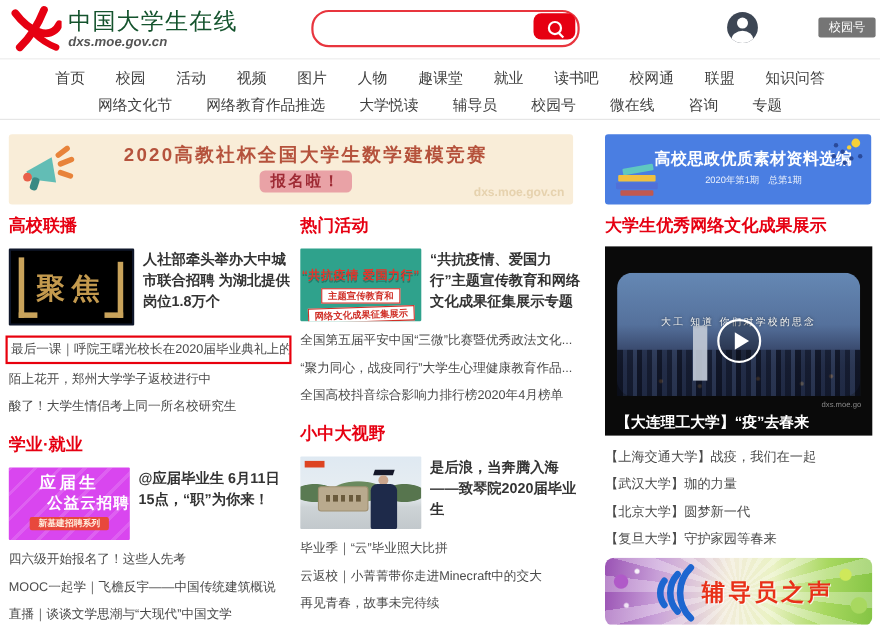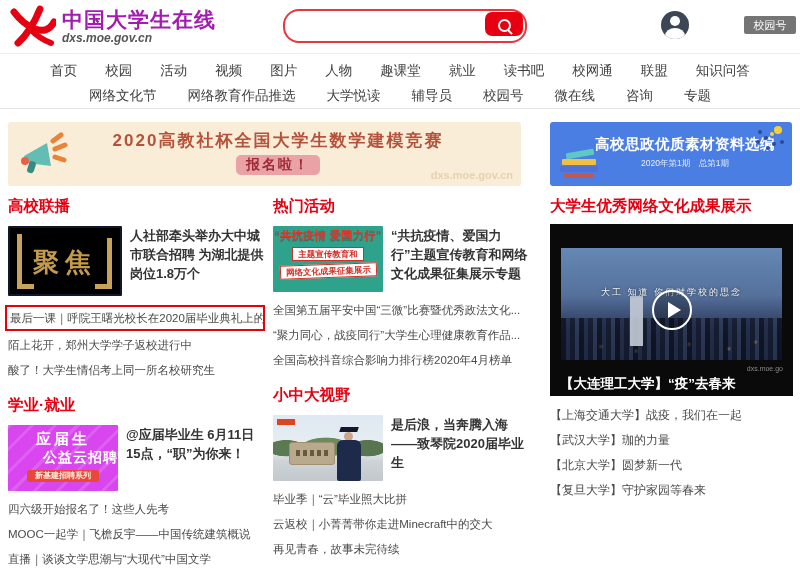--- a/index.html
+++ b/index.html
@@ -3,21 +3,21 @@
 <meta charset="utf-8">
 <style>
   html,body { margin:0; padding:0; background:#fff; }
   .page { position:relative; width:800px; height:568px; overflow:hidden; background:#fff;
           font-family:"Liberation Sans","DejaVu Sans",sans-serif; }
 
   
   .header { position:absolute; left:0; top:0; width:800px; height:53px; border-bottom:1px solid #ececec; }
   .logo { position:absolute; left:10px; top:5px; display:flex; align-items:center; cursor:pointer; }
   .logo-mark { margin-right:6px; }
-  .logo-title { color:#a21caf; font-size:21px; font-weight:700; letter-spacing:1px; line-height:24px; }
+  .logo-title { color:#14532d; font-size:21px; font-weight:400; letter-spacing:1px; line-height:24px; }
   .logo-sub { color:#555; font-size:12px; font-weight:bold; font-style:italic; margin-top:-1px; }
   .search { position:absolute; left:283px; top:9px; width:240px; height:30px; border:2px solid #e8353e; border-radius:16px; background:#fff; }
   .search-input { position:absolute; left:10px; top:2px; width:180px; height:22px; border:none; outline:none; font-size:13px; background:transparent; }
   .search-btn { position:absolute; right:2px; top:1px; width:38px; height:24px; background:#e60012; border:none; border-radius:7px; cursor:pointer; padding:0; }
   .mag { display:block; width:9px; height:9px; border:2px solid #fff; border-radius:50%; position:relative; margin:3px auto 0; }
   .mag::after { content:""; position:absolute; width:2px; height:6px; background:#fff; left:9px; top:8px; transform:rotate(-45deg); }
   .avatar { position:absolute; left:661px; top:11px; width:28px; height:28px; border-radius:50%; background:#3d4654; overflow:hidden; cursor:pointer; }
   .avatar::before { content:""; position:absolute; left:9px; top:5px; width:10px; height:10px; border-radius:50%; background:#fff; }
   .avatar::after  { content:""; position:absolute; left:4px; top:17px; width:20px; height:16px; border-radius:50% 50% 0 0; background:#fff; }
   .campus-btn { position:absolute; left:744px; top:16px; width:52px; height:18px; background:#757575; color:#fff; font-size:11px; line-height:18px; border:none; border-radius:2px; padding:0; cursor:pointer; }
@@ -64,21 +64,21 @@
   .news-item.hl { border:2px solid #e8000d; padding:2px 3px; margin-left:-3px; margin-bottom:5px; }
 
   
   .thumb-jujiao { background:#000000; border:2px solid #0f172a; }
   .thumb-jujiao::before { content:""; position:absolute; left:7px; top:6px; width:12px; height:50px; border-left:5px solid #c9a35b; border-bottom:5px solid #c9a35b; }
   .thumb-jujiao::after  { content:""; position:absolute; right:8px; top:10px; width:12px; height:46px; border-right:5px solid #c9a35b; border-bottom:5px solid #c9a35b; }
   .jj-text { position:absolute; left:0; right:0; top:17px; text-align:center; color:#c49a4e; font-size:26px; font-weight:900; letter-spacing:6px; }
 
   
   .thumb-kangyi { background:#2fa28c; }
-  .ky-line1 { margin-top:2px; text-align:center; color:#e8332a; font-size:11px; font-weight:900; letter-spacing:0.5px; text-shadow:0 1px 0 rgba(0,0,0,0.25); }
+  .ky-line1 { margin-top:17px; text-align:center; color:#e8332a; font-size:11px; font-weight:900; letter-spacing:0.5px; text-shadow:0 1px 0 rgba(0,0,0,0.25); }
   .kbox { width:fit-content; margin:4px auto 0; background:#fff; border:1px solid #d03028; color:#d03028; font-size:8.5px; font-weight:bold; line-height:12px; padding:0 5px; }
   .kbox.tilt { transform:rotate(-2deg); margin-top:3px; }
 
   
   .thumb-zhaopin { background:#d946ef; }
   .thumb-zhaopin::before { content:""; position:absolute; inset:0; background:repeating-linear-gradient(135deg, rgba(255,255,255,0.14) 0 3px, transparent 3px 16px); }
   .zp-line1 { margin-top:5px; text-align:center; color:#fff; font-size:15px; font-weight:900; letter-spacing:3px; position:relative; }
   .zp-line2 { text-align:center; color:#fff; font-size:14px; font-weight:900; letter-spacing:1px; position:relative;padding-left:35px; }
   .zp-ribbon { position:relative; width:fit-content; margin:3px auto 0; background:#e8483c; color:#ffeedd; font-size:8px; font-weight:bold; line-height:12px; padding:0 8px; border-radius:2px; }
 
@@ -98,21 +98,21 @@
 
   
   .video { width:243px; height:172px; background:#0a0a0a; position:relative; margin-top:8px; cursor:pointer; }
   .video-photo { position:absolute; left:11px; right:11px; top:24px; height:112px;
     background:
       radial-gradient(circle at 18% 88%, rgba(255,176,84,0.95) 0 1px, transparent 2.5px),
       radial-gradient(circle at 34% 92%, rgba(255,196,110,0.9) 0 1px, transparent 2.5px),
       radial-gradient(circle at 58% 86%, rgba(255,176,84,0.9) 0 1px, transparent 2.5px),
       radial-gradient(circle at 76% 90%, rgba(255,206,120,0.9) 0 1px, transparent 2.5px),
       radial-gradient(circle at 88% 84%, rgba(255,176,84,0.9) 0 1px, transparent 2.5px),
-      linear-gradient(180deg,#6588b4 0%,#55719c 42%,#3d4f74 60%,#2a3552 76%,#1d2640 100%); }
+      linear-gradient(180deg,#6588b4 0%,#55719c 42%,#3d4f74 60%,#2a3552 76%,#1d2640 100%); border-radius: 14px; }
   .video-photo::after { content:""; position:absolute; left:0; right:0; bottom:0; height:42px; opacity:0.85;
     background:repeating-linear-gradient(90deg, rgba(10,14,28,0.95) 0 5px, rgba(32,42,68,0.85) 5px 9px, rgba(16,22,40,0.95) 9px 14px, rgba(44,56,84,0.8) 14px 18px); }
   .g-tower { position:absolute; left:31%; bottom:14px; width:13px; height:50px; background:#c4ccd8; opacity:0.9; z-index:2; }
   .photo-text { position:absolute; left:0; right:0; top:34%; text-align:center; color:#f0f0ee; font-size:9px; letter-spacing:2px; z-index:3; text-shadow:0 0 3px rgba(0,0,0,0.6); }
   .play { position:absolute; left:50%; top:50%; transform:translate(-50%,-50%); width:36px; height:36px; border:2px solid #fff; border-radius:50%; background:rgba(0,0,0,0.25); z-index:4; }
   .play::after { content:""; position:absolute; left:14px; top:10px; border-left:13px solid #fff; border-top:8px solid transparent; border-bottom:8px solid transparent; }
   .vid-wm { position:absolute; right:10px; bottom:24px; color:#8a8a8a; font-size:7px; }
   .vid-caption { position:absolute; left:10px; bottom:3px; color:#fff; font-size:13.5px; font-weight:bold; white-space:nowrap; overflow:hidden; right:4px; }
   .col3 .news-list { margin-top:11px; }
   .col3 .news-item { line-height:17px; margin-bottom:8px; font-size:12px; }
@@ -298,16 +298,24 @@
         <div class="play"></div>
         <div class="vid-wm">dxs.moe.go</div>
         <div class="vid-caption">【大连理工大学】“疫”去春来</div>
       </div>
       <div class="news-list">
           <div class="news-item">【上海交通大学】战疫，我们在一起</div>
           <div class="news-item">【武汉大学】珈的力量</div>
           <div class="news-item">【北京大学】圆梦新一代</div>
           <div class="news-item">【复旦大学】守护家园等春来</div>
         </div>
+      <div class="fdy-banner">
+        <svg class="fdy-wave" width="54" height="54" viewBox="0 0 54 54">
+          <path d="M24 16 A18 18 0 0 0 24 38" stroke="#1d66d0" stroke-width="6" fill="none" stroke-linecap="round"></path>
+          <path d="M36 10 A25 25 0 0 0 36 44" stroke="#1d66d0" stroke-width="6" fill="none" stroke-linecap="round"></path>
+          <path d="M48 4  A32 32 0 0 0 48 50" stroke="#1d66d0" stroke-width="6" fill="none" stroke-linecap="round"></path>
+        </svg>
+        <div class="fdy-text">辅导员之声</div>
+      </div>
     </section>
   </div>
 
 </div>
 
 </body></html>

